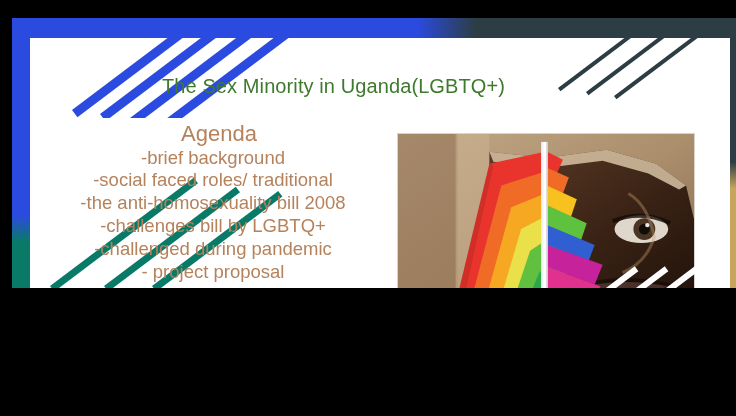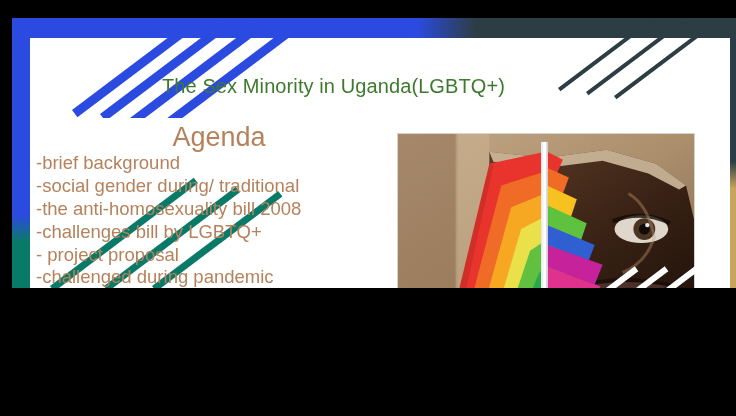--- a/index.html
+++ b/index.html
@@ -64,22 +64,22 @@
   #deco-br i:nth-child(2){ left:88px;  top:30px; width:36px; }
   #deco-br i:nth-child(3){ left:118px; top:30px; width:36px; }
   #deco-br i:nth-child(4){ left:148px; top:30px; width:36px; }
 
   
   #title { position:absolute; left:150px; top:57px; width:440px; z-index:20;
            font-size:20px; color:#3e7a2e; white-space:nowrap; letter-spacing:.1px; }
 
   #agenda-block { position:absolute; left:18px; top:104px; width:360px; z-index:20;
                   color:#b5825c; }
-  #agenda-heading { font-size:27px; text-align:center; padding-left:18px; line-height:1.12; }
-  #agenda-list { list-style:none; font-size:18.5px; line-height:1.235; padding-left:6px; }
+  #agenda-heading { font-size:22px; text-align:center; padding-left:18px; line-height:1.12; }
+  #agenda-list { list-style:none; font-size:18.5px; line-height:1.235; padding-left:6px;text-align:center; }
   #agenda-list li { white-space:nowrap; }
 
   
   #photo { position:absolute; left:385px; top:115px; width:298px; height:207px; z-index:20;
            border:1px solid #d8d3cc; overflow:hidden; background:#9d7d5c; }
   #photo svg { display:block; width:100%; height:100%; }
 </style>
 </head>
 <body>
 
@@ -120,25 +120,25 @@
         <i></i>
         <i></i>
     </div>
 
     <div id="title">The Sex Minority in Uganda(LGBTQ+)</div>
 
     <div id="agenda-block">
       <div id="agenda-heading">Agenda</div>
       <ul id="agenda-list">
         <li>-brief background</li>
-        <li>-social gender during/ traditional</li>
+        <li>-social faced roles/ traditional</li>
         <li>-the anti-homosexuality bill 2008</li>
         <li>-challenges bill by LGBTQ+</li>
+        <li>-challenged during pandemic</li>
         <li>- project proposal</li>
-        <li>-challenged during pandemic</li>
       </ul>
     </div>
 
     <div id="photo">
       <svg viewBox="0 0 298 207" preserveAspectRatio="none">
         <defs>
           <linearGradient id="wallG" x1="0" y1="0" x2="1" y2="1">
             <stop offset="0" stop-color="#c2a887"></stop>
             <stop offset="0.5" stop-color="#ab8e6c"></stop>
             <stop offset="1" stop-color="#7e6347"></stop>

